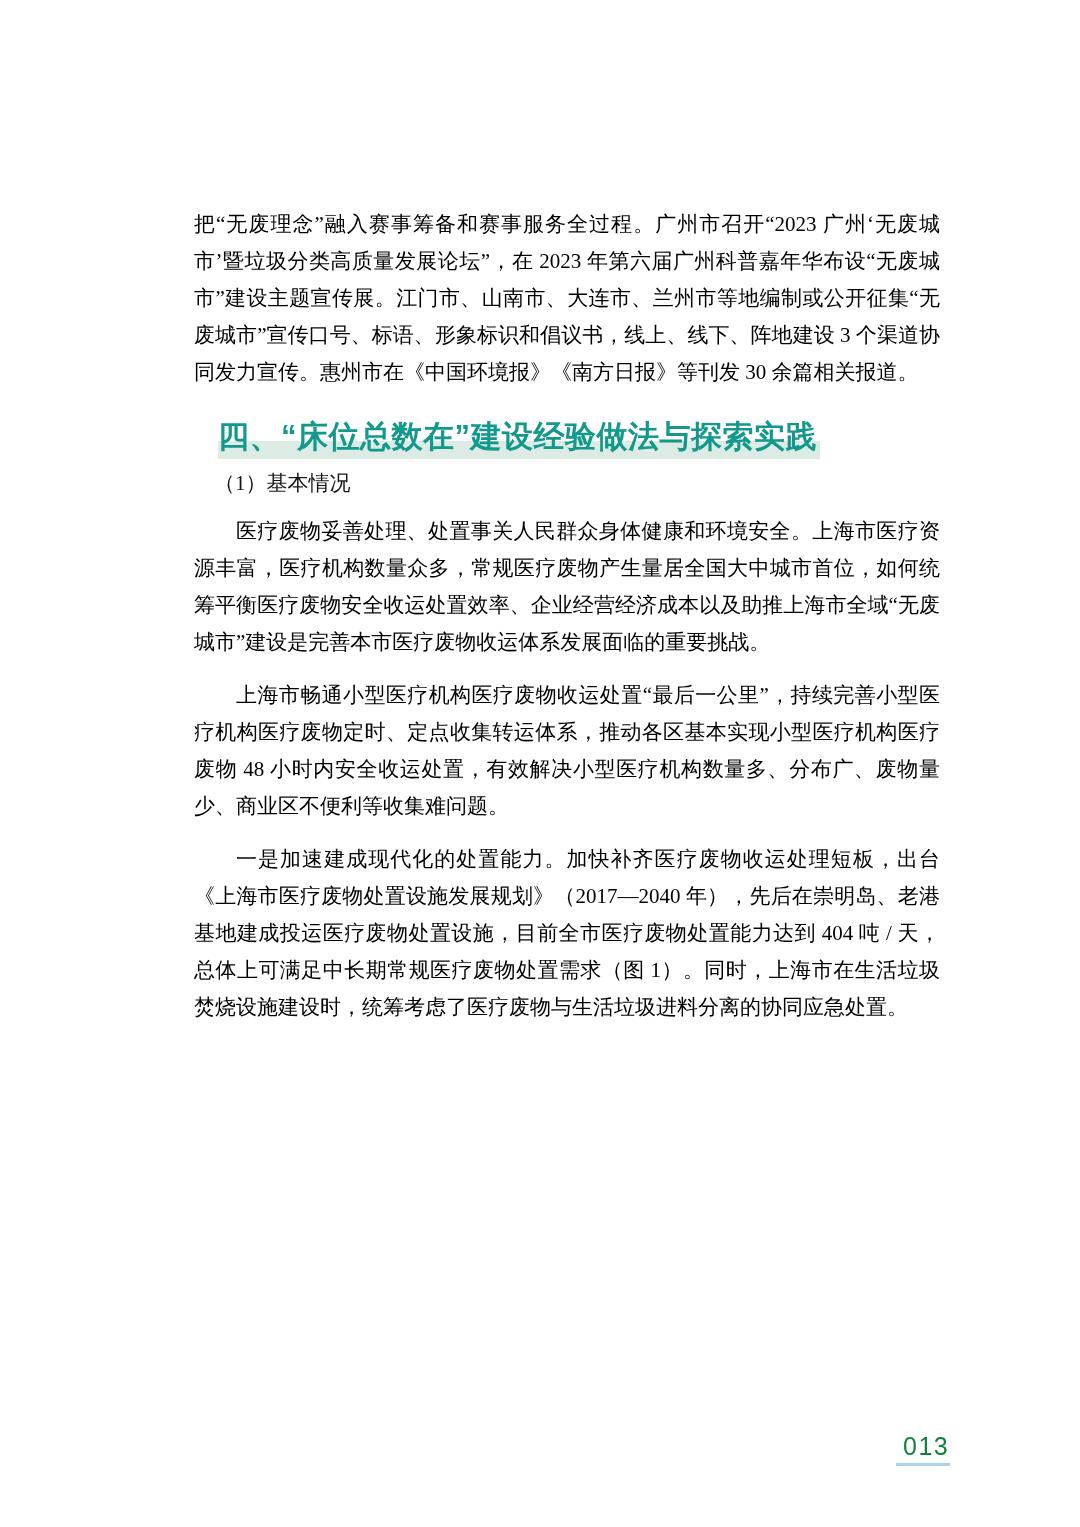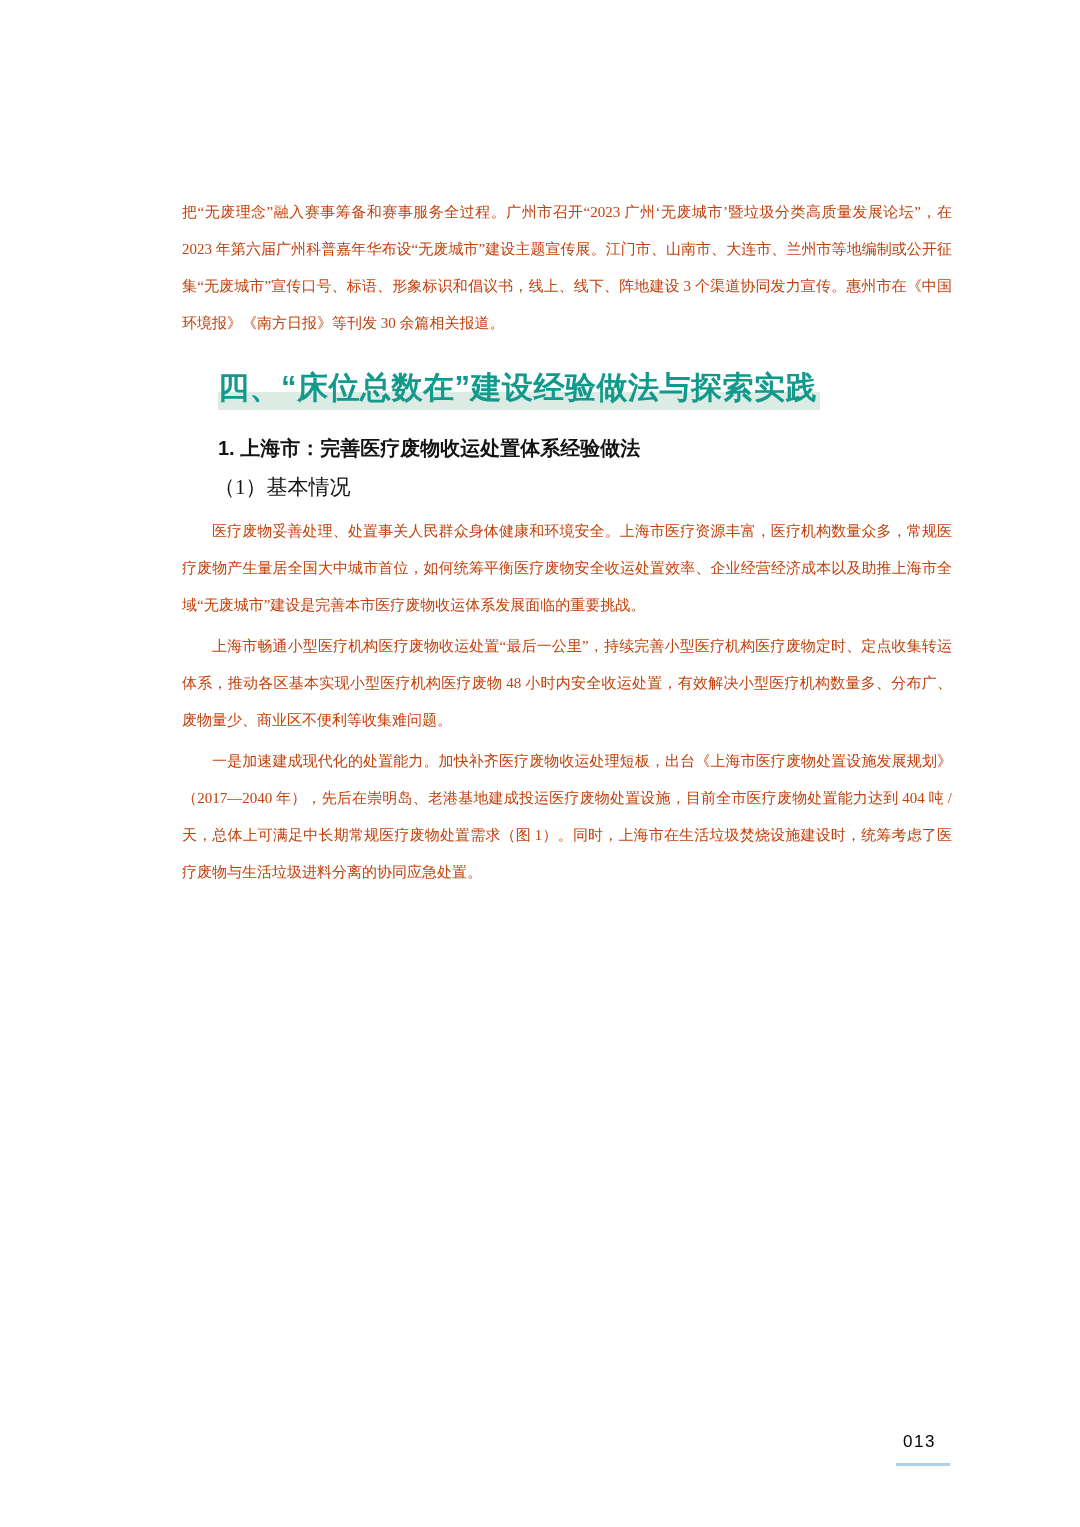--- a/index.html
+++ b/index.html
@@ -16,26 +16,26 @@
     font-family: "Liberation Serif", "DejaVu Serif", serif;
     color: #1f1f1f;
   }
   .content {
     position: absolute;
     left: 178px;
     right: 124px;
     top: 190px;
   }
   .body-para {
-    margin: 4px;
-    font-size: 15px;
+    margin: 16px;
+    font-size: 21px;
     line-height: 37px;
     text-align: justify;
     text-indent: 2em;
-    color: #c2410c;
+    color: #000000;
   }
   .body-para.no-indent {
     text-indent: 0;
   }
   .section-heading {
     margin: 27px 0 0 40px;
     font-family: "Liberation Sans", "DejaVu Sans", sans-serif;
     font-size: 31px;
     font-weight: 700;
     letter-spacing: 0.5px;
@@ -68,23 +68,23 @@
     font-size: 21px;
     font-weight: 400;
     color: #141414;
     line-height: 1.3;
   }
   .page-number {
     position: absolute;
     left: 903px;
     top: 1432px;
     font-family: "Liberation Sans", "DejaVu Sans", sans-serif;
-    font-size: 17px;
+    font-size: 25px;
     letter-spacing: 1.5px;
-    color: #000000;
+    color: #15803d;
   }
   .pn-underline {
     position: absolute;
     left: -7px;
     top: 31px;
     width: 54px;
     height: 3px;
     background: #ABD2EA;
   }
 </style>
@@ -92,21 +92,20 @@
 <body>
 
 <div class="page">
   <div class="content">
 
     <p class="body-para no-indent">把“无废理念”融入赛事筹备和赛事服务全过程。广州市召开“2023 广州‘无废城市’暨垃圾分类高质量发展论坛”，在 2023 年第六届广州科普嘉年华布设“无废城市”建设主题宣传展。江门市、山南市、大连市、兰州市等地编制或公开征集“无废城市”宣传口号、标语、形象标识和倡议书，线上、线下、阵地建设 3 个渠道协同发力宣传。惠州市在《中国环境报》《南方日报》等刊发 30 余篇相关报道。</p>
 
     <h1 class="section-heading"><span class="hl">四、“床位总数在”建设经验做法与探索实践</span></h1>
 
 
-    <h3 class="topic-heading">1. 上海市：完善医疗废物收运处置体系经验做法</h3>
 
     <h4 class="part-heading">（1）基本情况</h4>
 
     <p class="body-para">医疗废物妥善处理、处置事关人民群众身体健康和环境安全。上海市医疗资源丰富，医疗机构数量众多，常规医疗废物产生量居全国大中城市首位，如何统筹平衡医疗废物安全收运处置效率、企业经营经济成本以及助推上海市全域“无废城市”建设是完善本市医疗废物收运体系发展面临的重要挑战。</p>
 
 
     <p class="body-para">上海市畅通小型医疗机构医疗废物收运处置“最后一公里”，持续完善小型医疗机构医疗废物定时、定点收集转运体系，推动各区基本实现小型医疗机构医疗废物 48 小时内安全收运处置，有效解决小型医疗机构数量多、分布广、废物量少、商业区不便利等收集难问题。</p>
 
 
     <p class="body-para">一是加速建成现代化的处置能力。加快补齐医疗废物收运处理短板，出台《上海市医疗废物处置设施发展规划》（2017—2040 年），先后在崇明岛、老港基地建成投运医疗废物处置设施，目前全市医疗废物处置能力达到 404 吨 / 天，总体上可满足中长期常规医疗废物处置需求（图 1）。同时，上海市在生活垃圾焚烧设施建设时，统筹考虑了医疗废物与生活垃圾进料分离的协同应急处置。</p>

